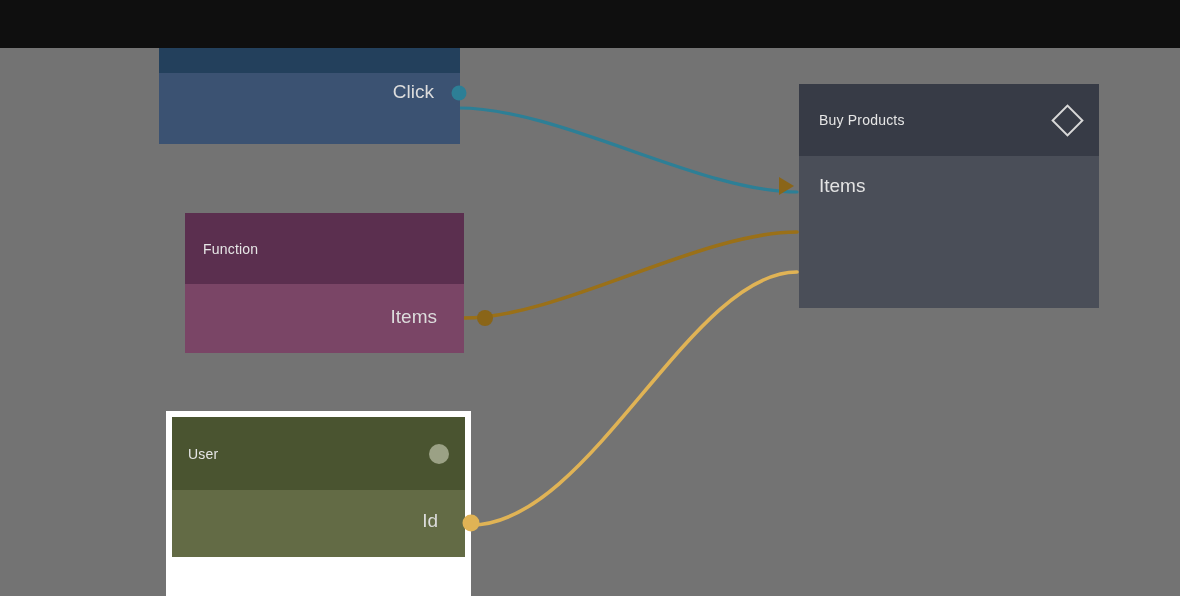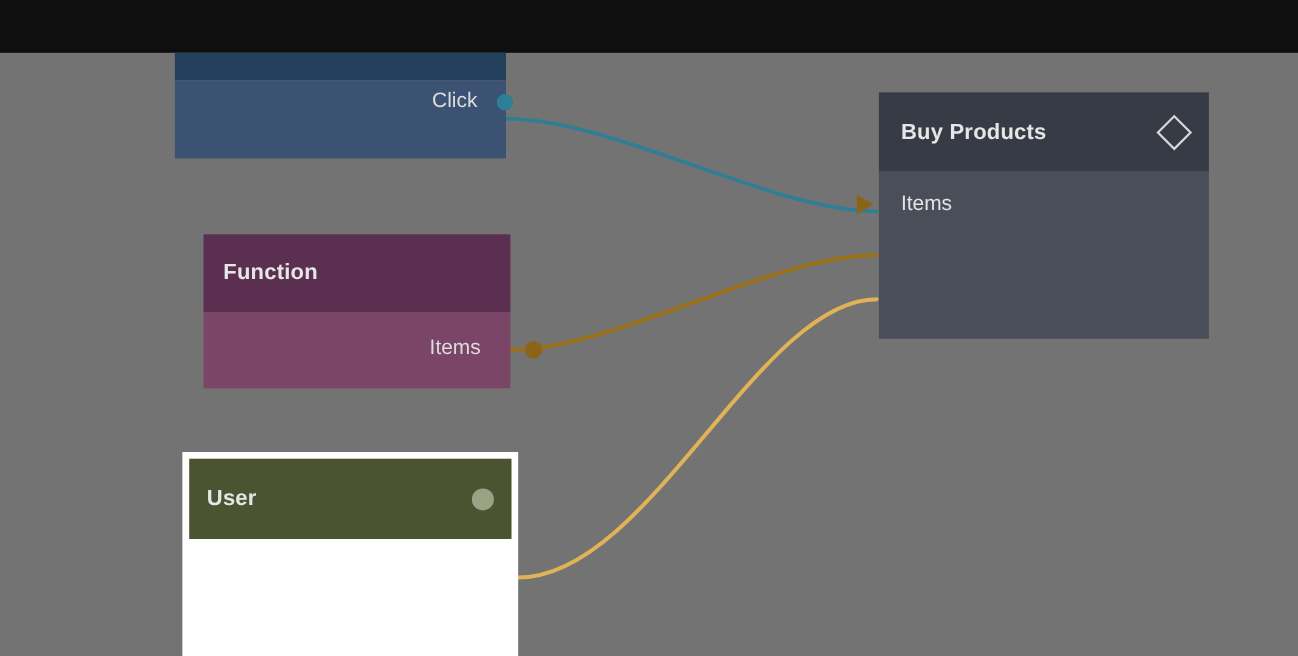--- a/index.html
+++ b/index.html
@@ -36,24 +36,23 @@
   }
   .node-header {
     position: relative;
     box-sizing: border-box;
     display: flex;
     align-items: center;
     justify-content: space-between;
   }
   .node-title {
     color: #e6e6e6;
-    font-size: 20px;
+    font-size: 14px;
     letter-spacing: 0.2px;
     white-space: nowrap;
-    font-weight: bold;
   }
   .node-body {
     position: relative;
     box-sizing: border-box;
   }
 
   
   #node-event {
     left: 159px;
     top: -30px;
@@ -220,20 +219,26 @@
       </div>
       <span class="pin-dot" style="left: 300px; top: 34px; width: 16px; height: 16px; background: #8a6518;"></span>
     </div>
   </div>
 
   <div class="node" id="node-user">
     <div class="node-header">
       <span class="node-title">User</span>
       <span class="header-dot"></span>
     </div>
+    <div class="node-body">
+      <div class="out-row" style="top: 20px; right: 18px;">
+        <span class="out-label">Id</span>
+      </div>
+      <span class="pin-dot" style="left: 299px; top: 33px; width: 17px; height: 17px; background: #e0b355;"></span>
+    </div>
   </div>
 
   <div class="node" id="node-action">
     <div class="node-header">
       <span class="node-title">Buy Products</span>
       <span class="diamond-icon"></span>
     </div>
     <div class="node-body">
 
 

